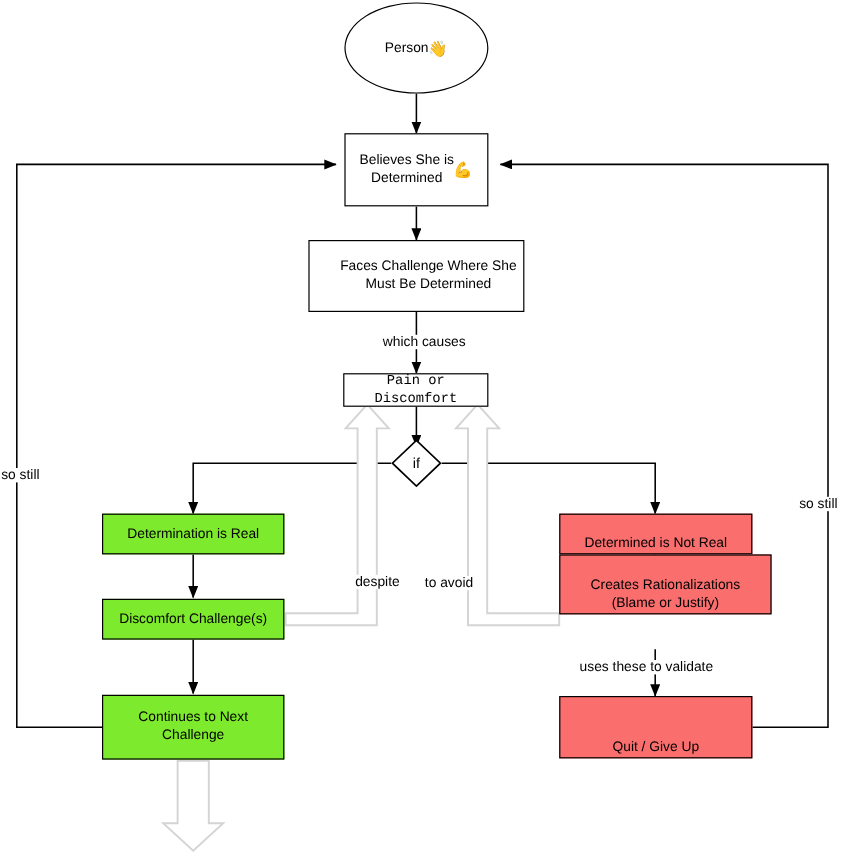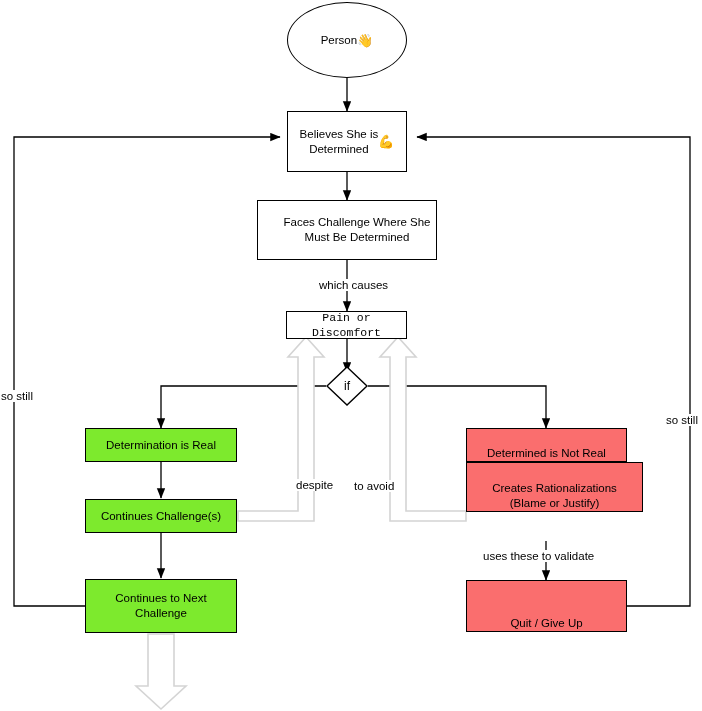--- a/index.html
+++ b/index.html
@@ -160,21 +160,21 @@
 
   <div class="node node-green" style="left:85px; top:428px; width:152px; height:34px;">
     <span class="node-text">Determination is Real</span>
   </div>
 
   <div class="node node-red" style="left:466px; top:428px; width:161px; height:34px;">
     <span class="node-text">Determined is Not Real</span>
   </div>
 
   <div class="node node-green" style="left:85px; top:499px; width:152px; height:34px;">
-    <span class="node-text">Continues Challenge(s)</span>
+    <span class="node-text">Discomfort Challenge(s)</span>
   </div>
 
   <div class="node node-red" style="left:466px; top:462px; width:177px; height:50px;">
     <span class="node-text">Creates Rationalizations
 (Blame or Justify)</span>
   </div>
 
   <div class="node node-green" style="left:85px; top:579px; width:152px; height:54px;">
     <span class="node-text">Continues to Next
 Challenge</span>

